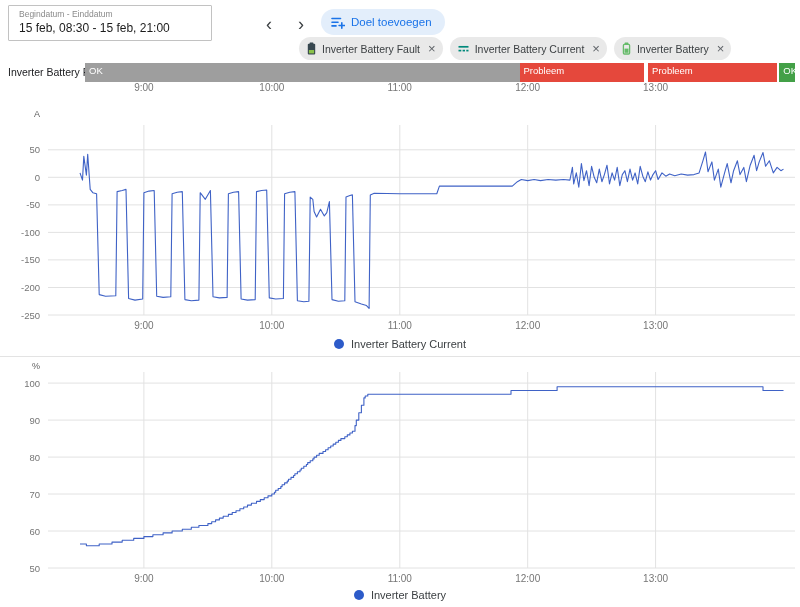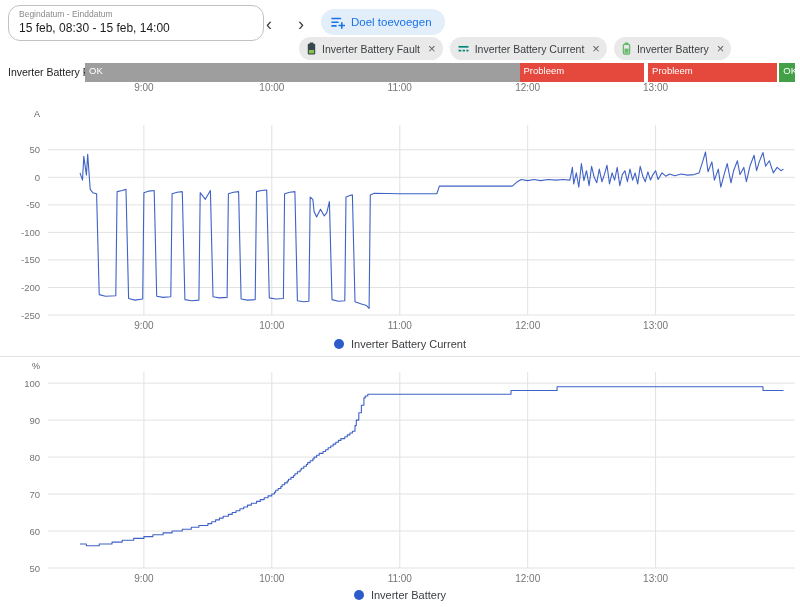--- a/index.html
+++ b/index.html
@@ -2,22 +2,22 @@
 <html><head>
 <meta charset="utf-8">
 <style>
   html,body{margin:0;padding:0;}
   body{
     width:800px;height:607px;position:relative;overflow:hidden;
     background:#ffffff;font-family:"Liberation Sans",sans-serif;
     -webkit-font-smoothing:antialiased;
   }
   
-  #date-box{position:absolute;left:8px;top:5px;width:256px;height:36px;border:1px solid #c2c2c2;
-    border-radius:12px;box-sizing:border-box;padding:3px 10px;cursor:pointer;background:#fff;}
+  #date-box{position:absolute;left:8px;top:5px;width:204px;height:36px;border:1px solid #c2c2c2;
+    border-radius:1px;box-sizing:border-box;padding:3px 10px;cursor:pointer;background:#fff;}
   #date-label{font-size:8.5px;color:#8a8a8a;line-height:10px;}
   #date-value{font-size:12px;color:#1c1c1c;margin-top:2px;}
   .nav-btn{position:absolute;top:11px;width:26px;height:26px;border:none;background:none;
     font-size:18px;color:#3c4043;cursor:pointer;line-height:24px;text-align:center;padding:0;}
   #prev-btn{left:256px;} #next-btn{left:288px;}
   #goal-btn{position:absolute;left:321px;top:9px;height:26px;border:none;border-radius:13px;
     background:#e3eefb;color:#1a73e8;font-size:11.5px;display:inline-flex;align-items:center;
     gap:6px;padding:0 13px 0 10px;cursor:pointer;font-family:Liberation Sans, sans-serif;}
   #chips{position:absolute;left:299px;top:37px;display:flex;gap:7px;}
   .chip{display:inline-flex;align-items:center;height:23px;background:#e9e9e9;border-radius:12px;
@@ -41,21 +41,21 @@
   #divider{position:absolute;left:0;top:356px;width:800px;height:1px;background:#e3e3e3;}
   svg text{font-family:"Liberation Sans",sans-serif;}
 </style>
 </head>
 <body>
 
 <div id="app">
 
   <div id="date-box">
     <div id="date-label">Begindatum - Einddatum</div>
-    <div id="date-value">15 feb, 08:30 - 15 feb, 14:00</div>
+    <div id="date-value">15 feb, 08:30 - 15 feb, 21:00</div>
   </div>
   <button id="prev-btn" class="nav-btn">‹</button>
   <button id="next-btn" class="nav-btn">›</button>
 
   <button id="goal-btn">
     <span class="chip-icon">
       <svg width="14" height="13" viewBox="0 0 14 13">
           <g stroke="#1a73e8" stroke-width="1.6" stroke-linecap="round">
             <line x1="1" y1="2.5" x2="9.5" y2="2.5"></line>
             <line x1="1" y1="6.2" x2="7" y2="6.2"></line>

